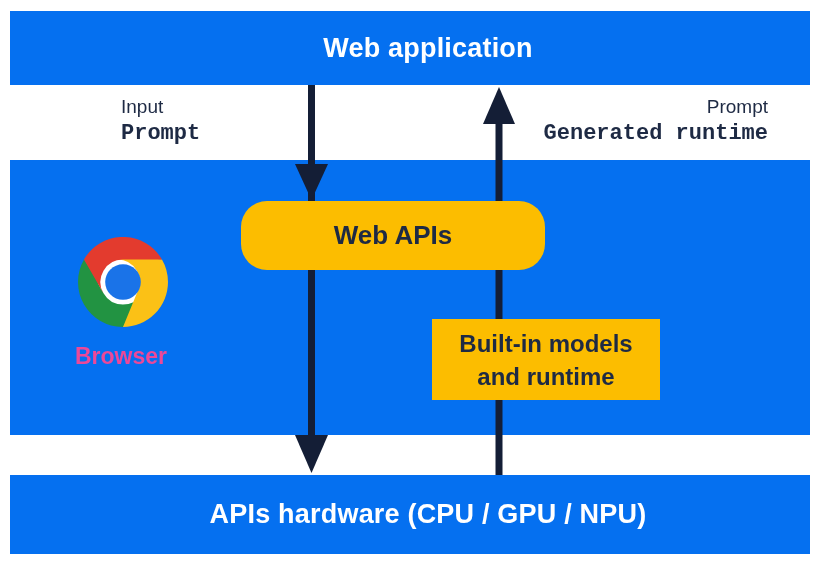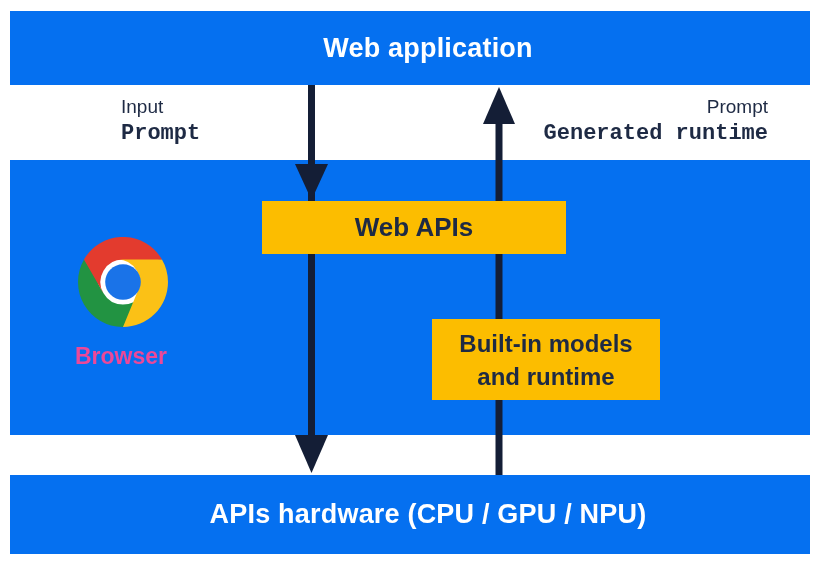--- a/index.html
+++ b/index.html
@@ -50,23 +50,24 @@
     background: #fcbd00;
     color: #1e2a44;
     display: flex;
     align-items: center;
     justify-content: center;
     text-align: center;
     font-weight: bold;
     z-index: 3;
   }
   .box-webapis {
-    left: 262px; top: 201px;
-    width: 304px; height: 53px;
+    left: 241px; top: 201px;
+    width: 304px; height: 69px;
     font-size: 26px;
+    border-radius: 26px;
   }
   .box-builtin {
     left: 432px; top: 319px;
     width: 228px; height: 81px;
     font-size: 24px;
     line-height: 33px;
     padding: 0 20px;
   }
 
   .io-label {

